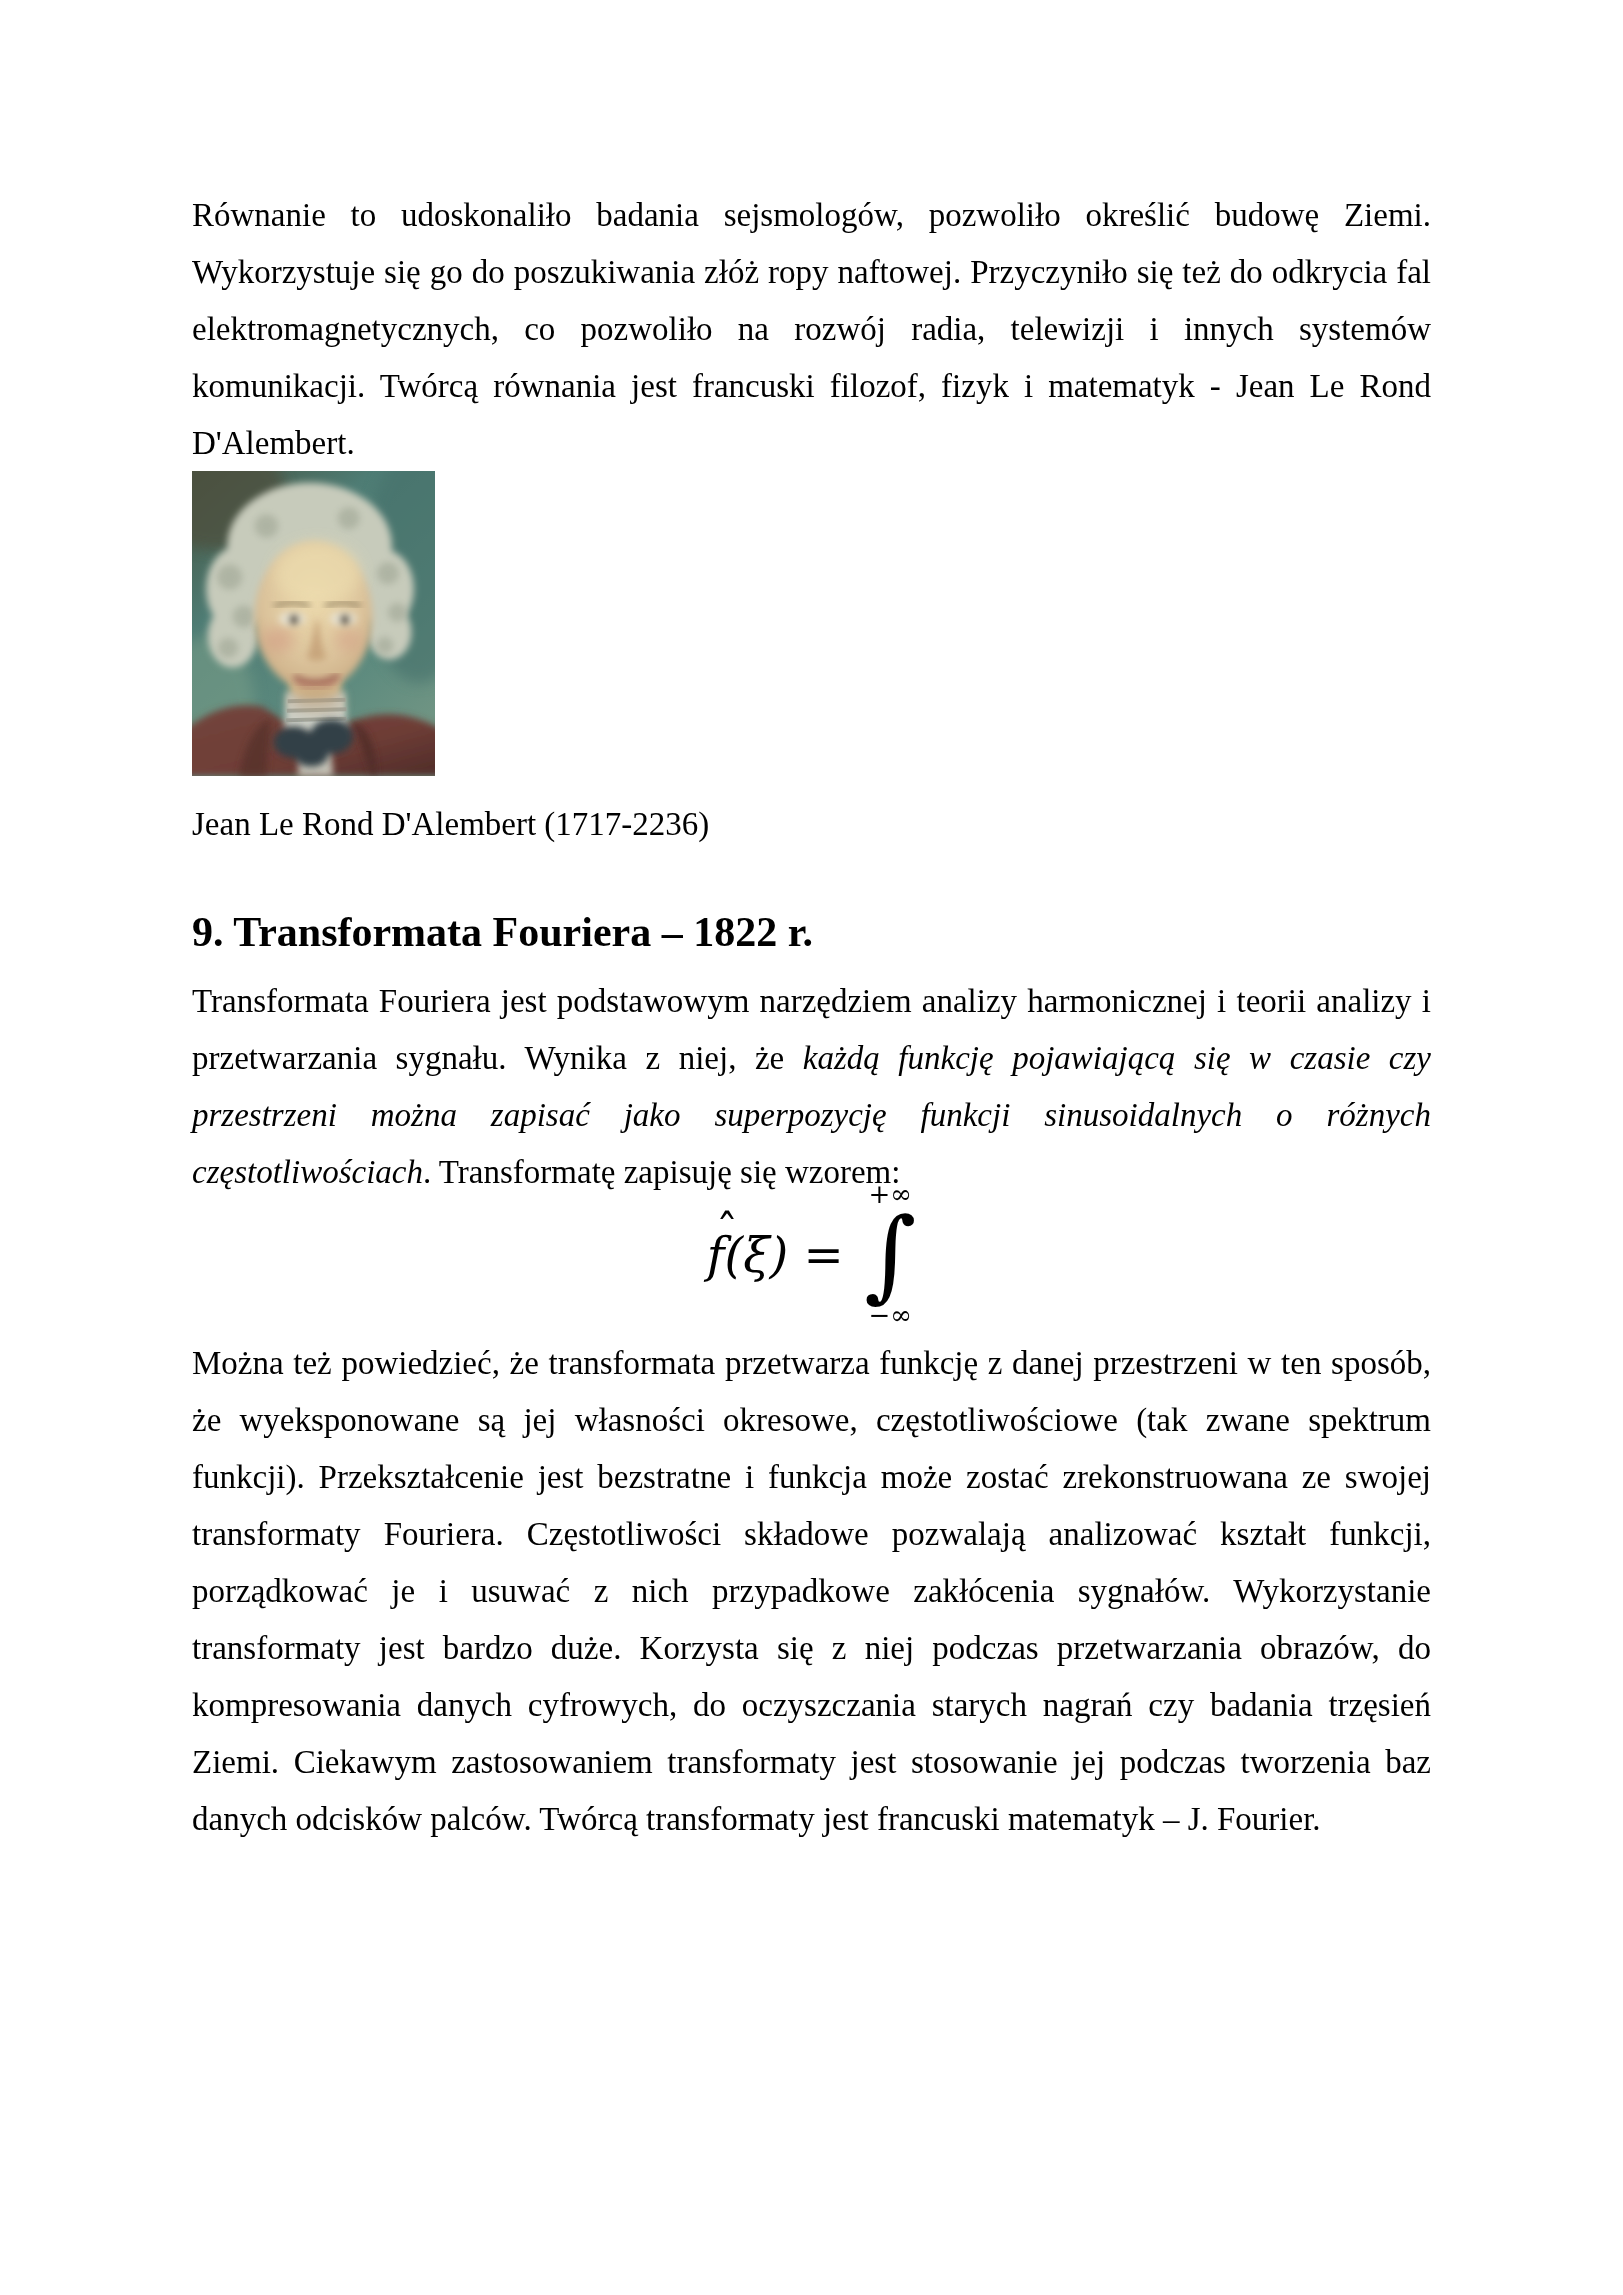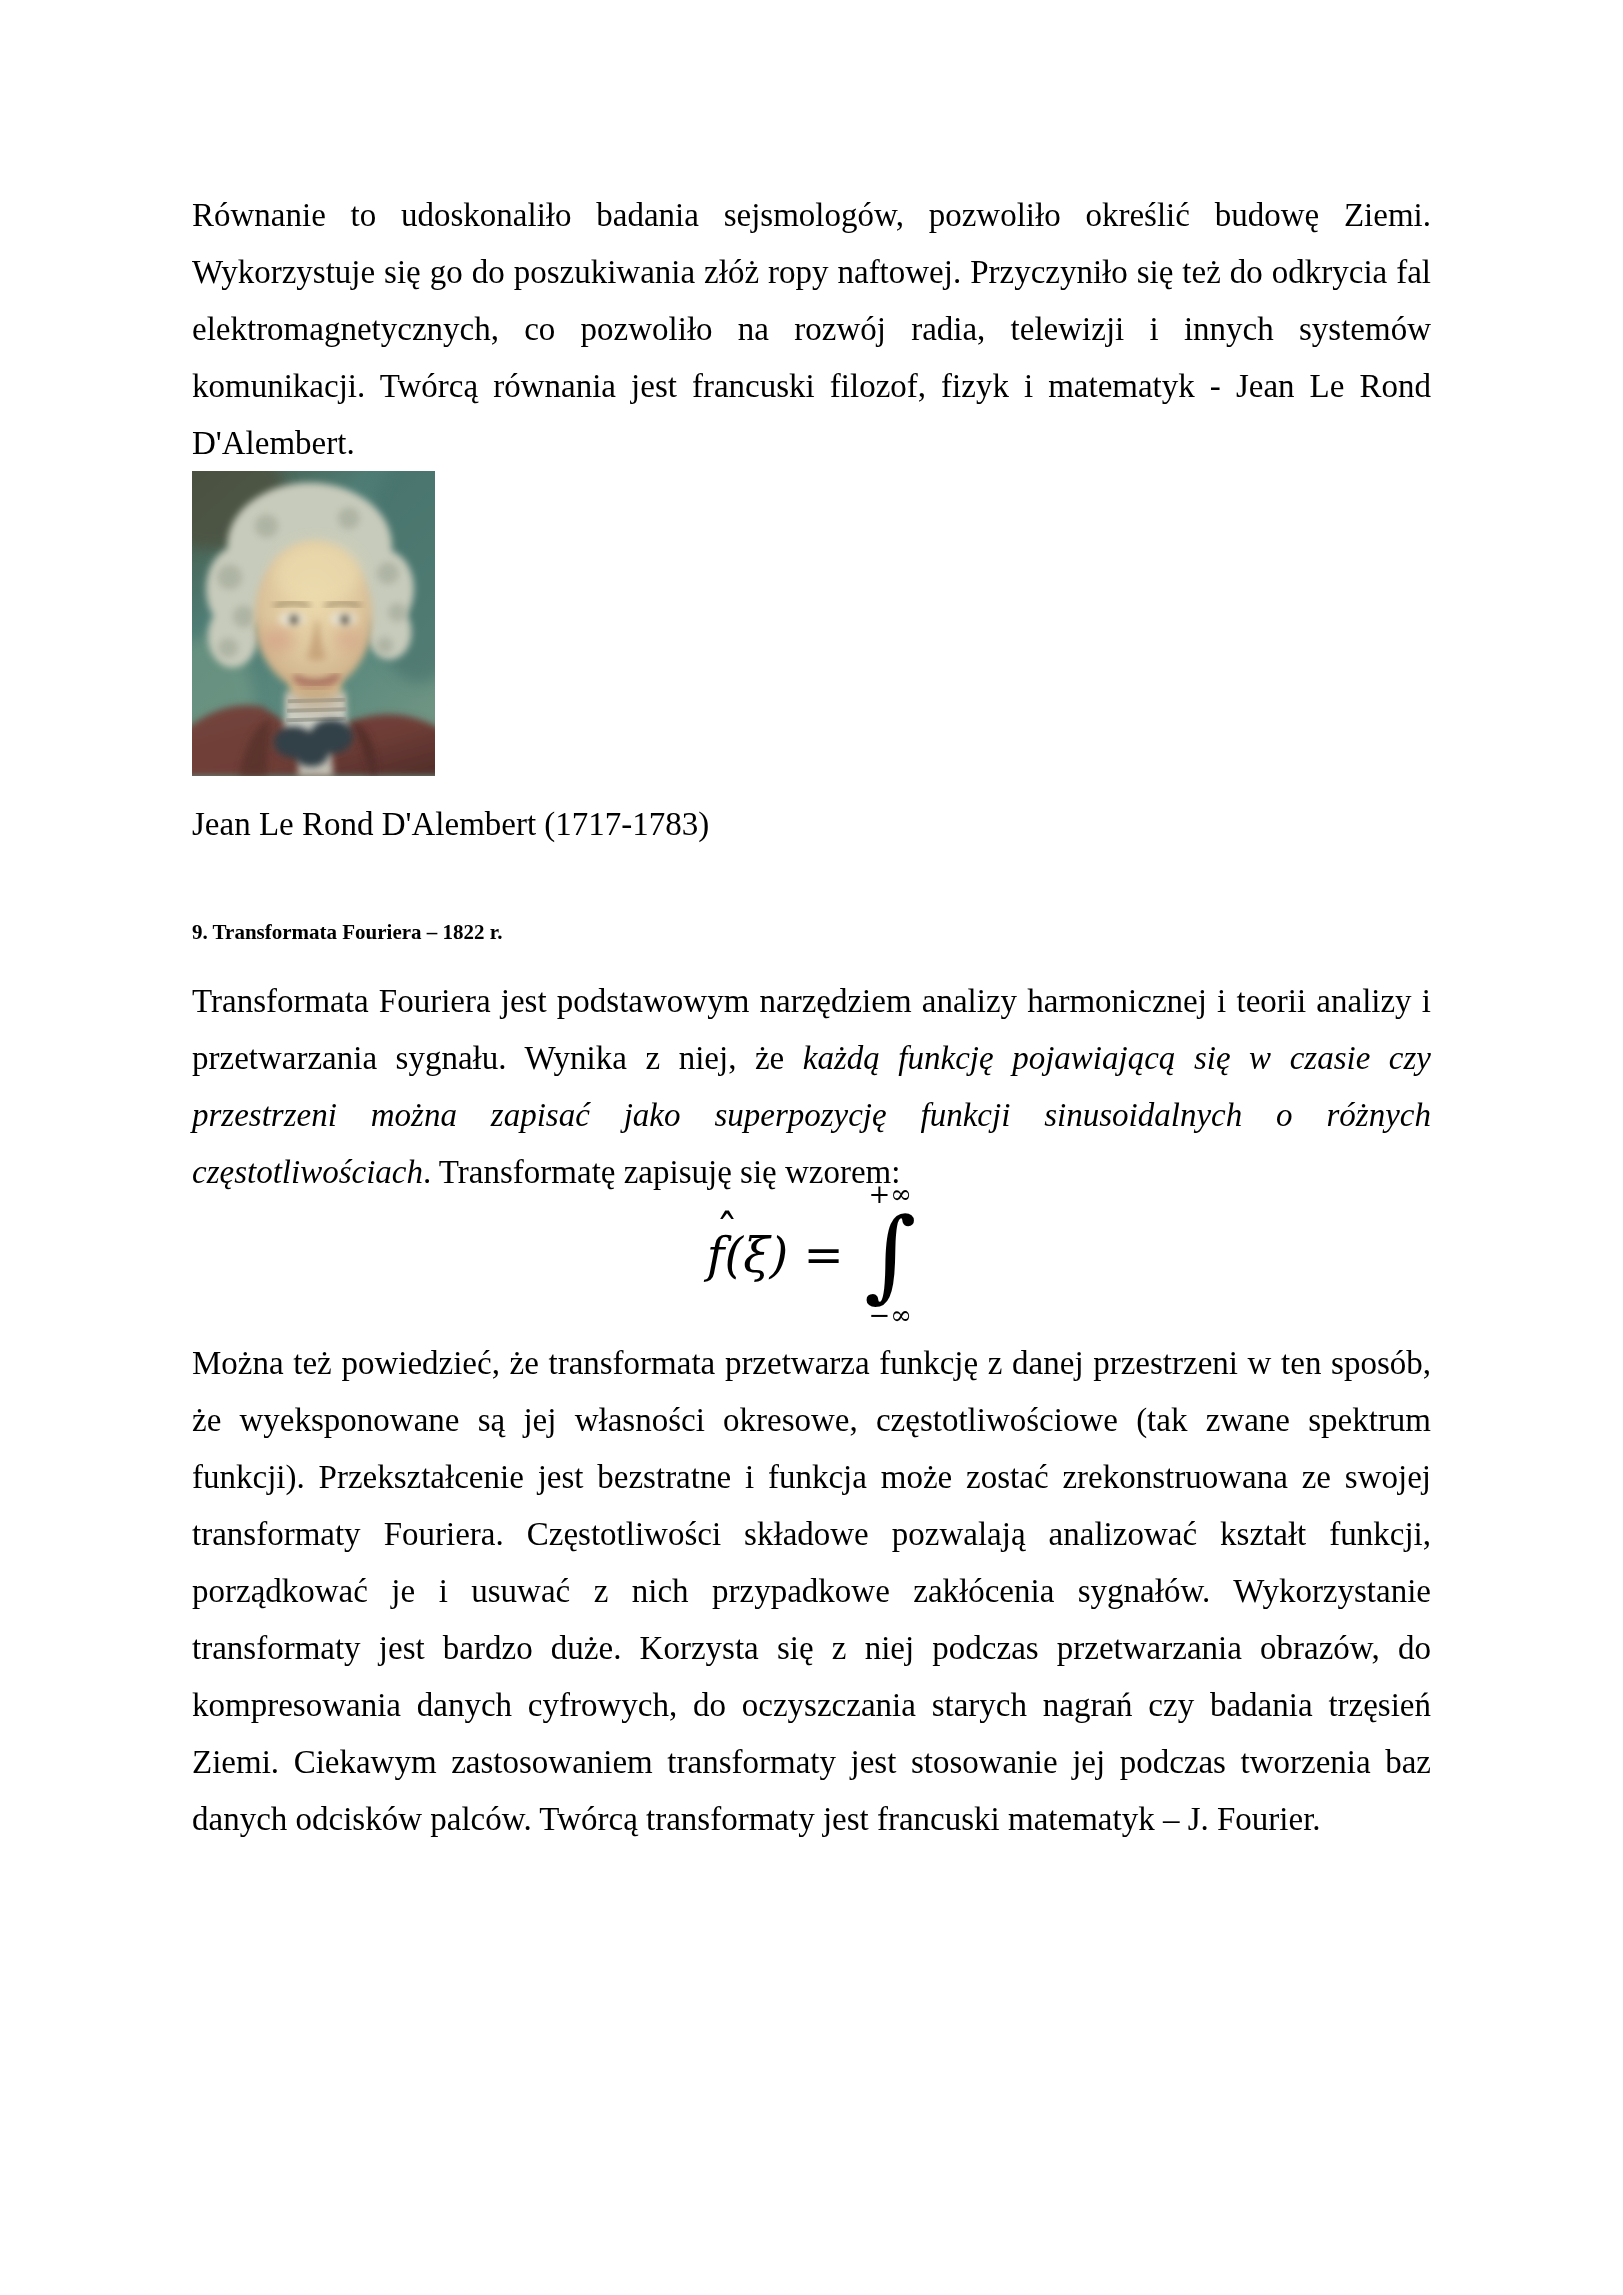--- a/index.html
+++ b/index.html
@@ -26,21 +26,21 @@
     font-size: 33px;
     line-height: 57px;
     text-align: justify;
     margin: 0;
   }
   .single-line { text-align: left; }
   .heading {
     position: absolute;
     left: 0;
     width: 1239px;
-    font-size: 21px;
+    font-size: 42px;
     line-height: 57px;
     font-weight: bold;
     margin: 0;
     text-align: left;
   }
   .italic { font-style: italic; }
 
   
   .portrait {
     position: absolute;
@@ -194,21 +194,21 @@
 
         <path d="M 158 190 Q 152 225 146 238 Q 158 246 172 238 Q 164 222 162 192 Z" fill="#c5a077" opacity="0.85" filter="url(#soft)"></path>
 
         <path d="M 130 262 Q 158 278 188 260" stroke="#9c5f52" stroke-width="7" fill="none" filter="url(#soft)"></path>
         <path d="M 136 270 Q 158 282 182 268" stroke="#b06a5d" stroke-width="5" fill="none" opacity="0.7" filter="url(#soft)"></path>
 
         <ellipse cx="158" cy="292" rx="34" ry="14" fill="#bb9a72" opacity="0.5" filter="url(#softer)"></ellipse>
       </svg>
     </div>
 
-    <p class="para single-line" style="top: 796px;">Jean Le Rond D'Alembert (1717-1783)</p>
+    <p class="para single-line" style="top: 796px;">Jean Le Rond D'Alembert (1717-2236)</p>
 
     <h2 class="heading" style="top: 904px;">9. Transformata Fouriera – 1822 r.</h2>
 
     <p class="para" style="top: 973px;"><span>Transformata Fouriera jest podstawowym narzędziem analizy harmonicznej i teorii analizy i przetwarzania sygnału. Wynika z niej, że </span><span class="italic">każdą funkcję pojawiającą się w czasie czy przestrzeni można zapisać jako superpozycję funkcji sinusoidalnych o różnych częstotliwościach</span><span>. Transformatę zapisuję się wzorem:</span></p>
 
     <div class="formula">
       <span class="m-it lhs"><span>f</span><span class="hat">ˆ</span><span>(ξ) =</span></span>
       <span class="int-stack">
         <span class="int-limit">+∞</span>
         <span class="int-glyph">∫</span>

